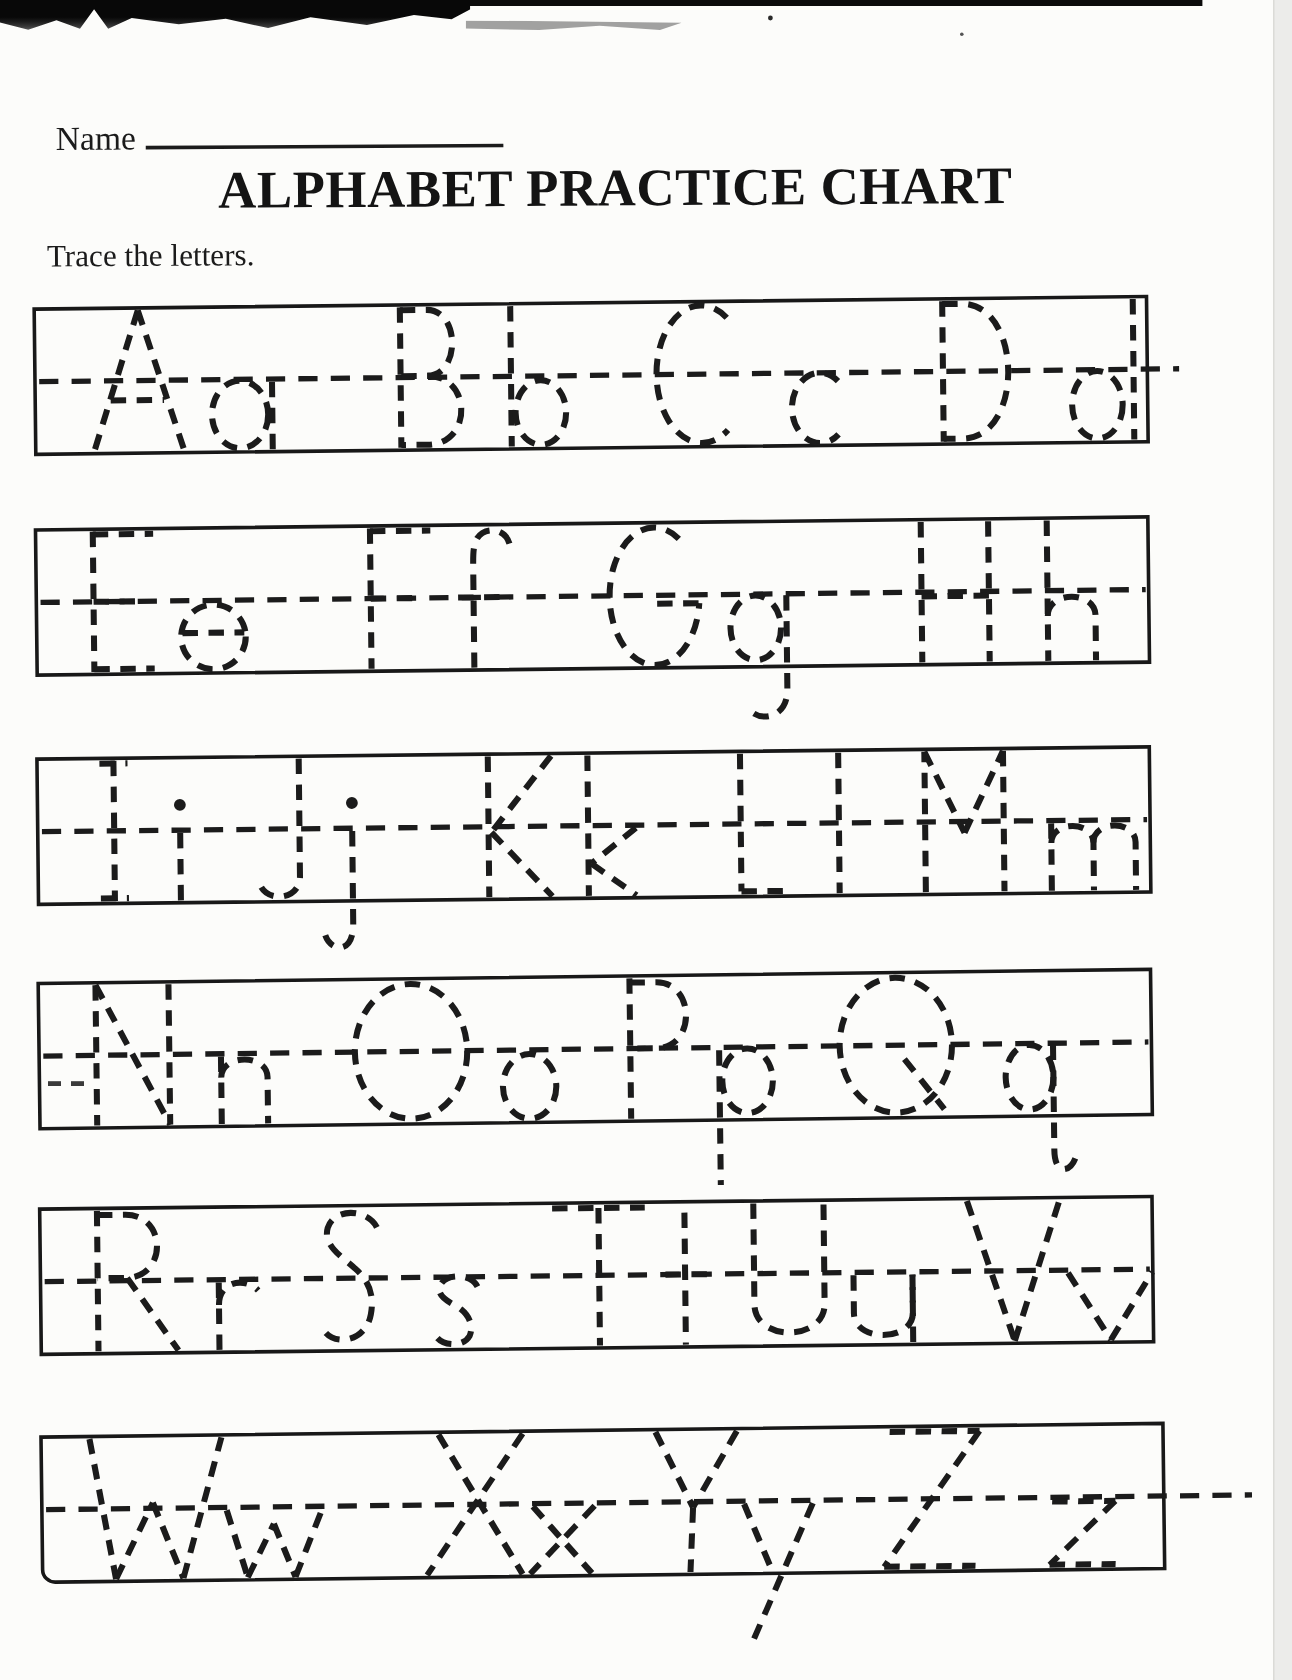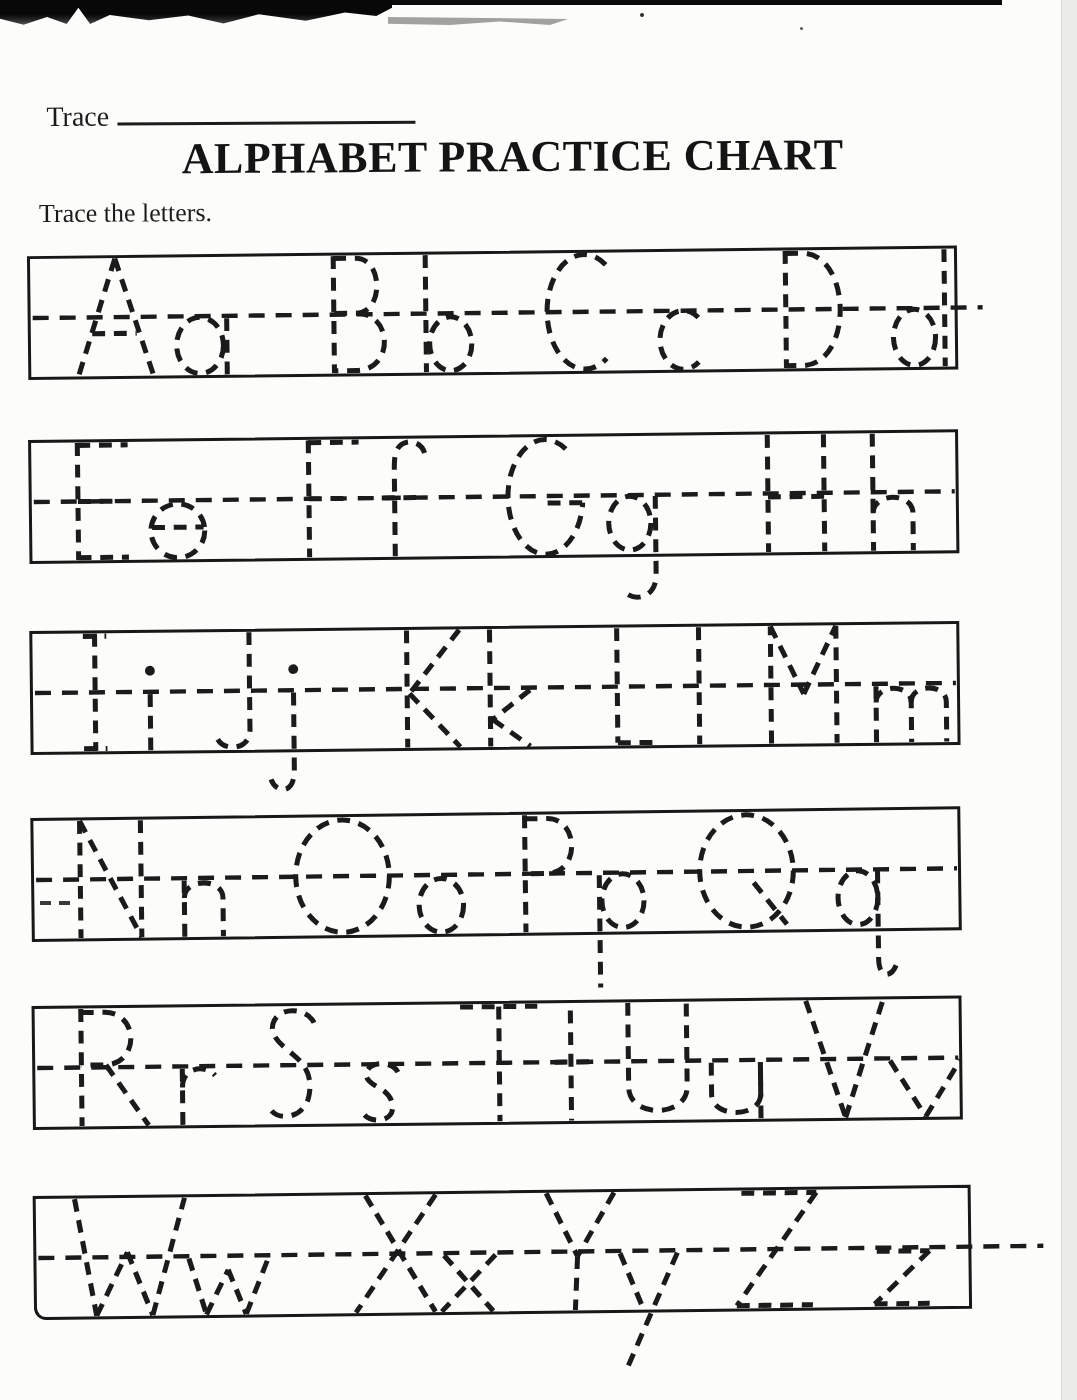--- a/index.html
+++ b/index.html
@@ -52,21 +52,21 @@
   }
   .band svg{position:absolute;left:-3.5px;top:-3.5px;overflow:visible;display:block;}
 </style>
 </head>
 <body>
 
 <div class="page">
   <div class="tilt">
 
     <div class="name-row">
-      <span>Trace</span><span class="name-underline"></span>
+      <span>Name</span><span class="name-underline"></span>
     </div>
 
     <div class="title">ALPHABET PRACTICE CHART</div>
 
     <div class="instruction">Trace the letters.</div>
 
     <div id="rows">
         <div class="band" style="top: 253px; transform: rotate(-0.3deg);">
           <svg width="1040" height="300" viewBox="0 0 1040 300">
             <line x1="5" y1="62" x2="955" y2="62" stroke="#1b1b1b" stroke-width="4.4" stroke-dasharray="16 11" fill="none"></line>

